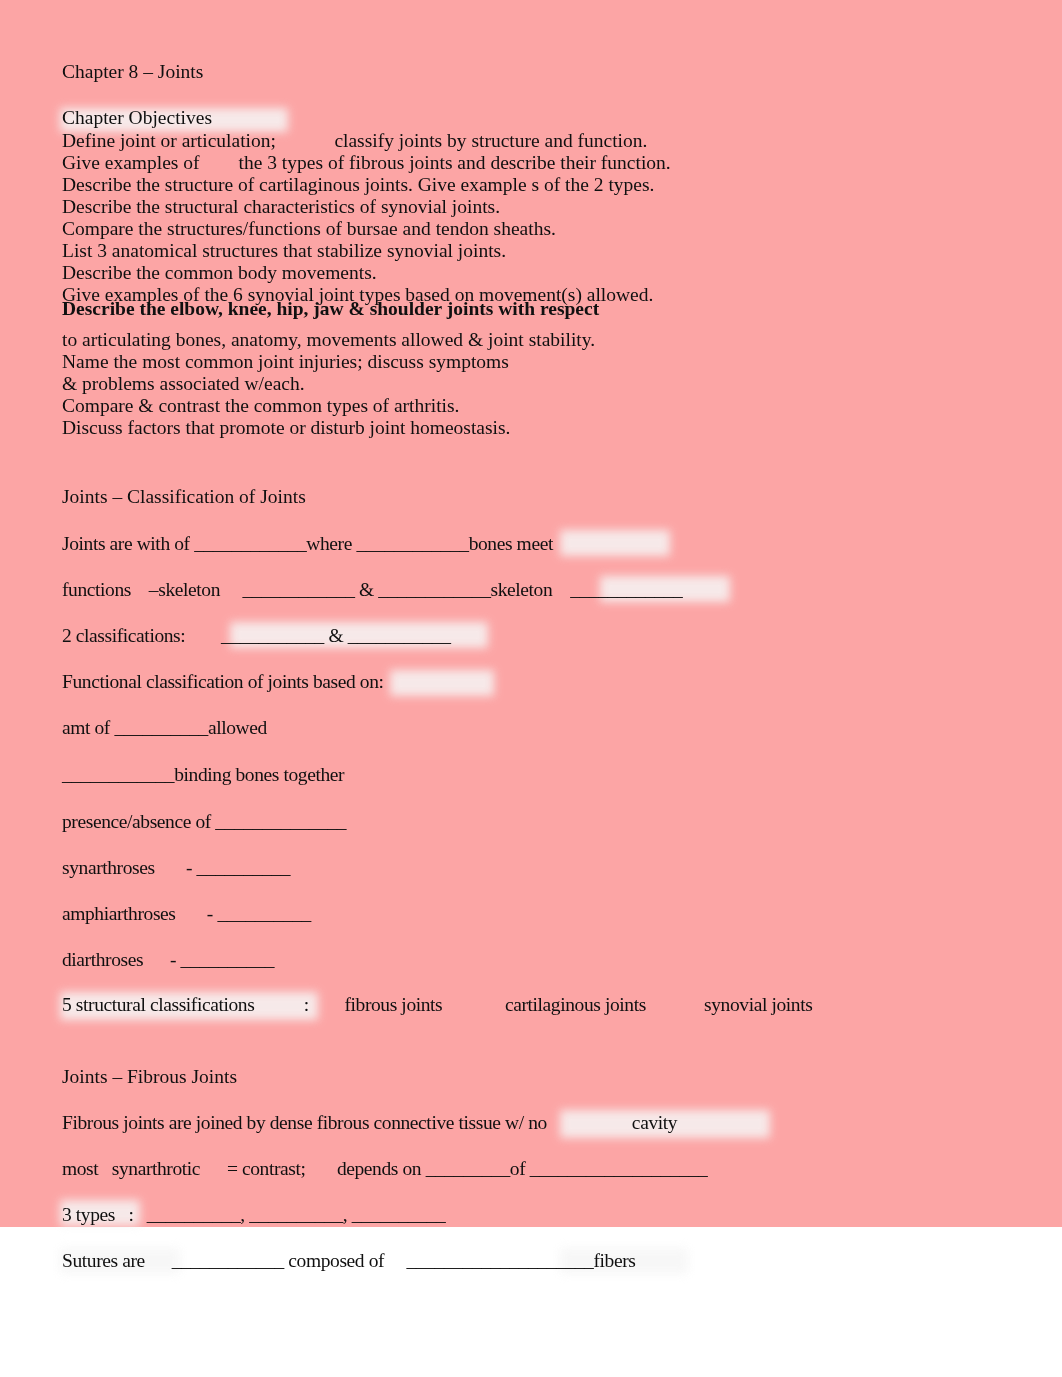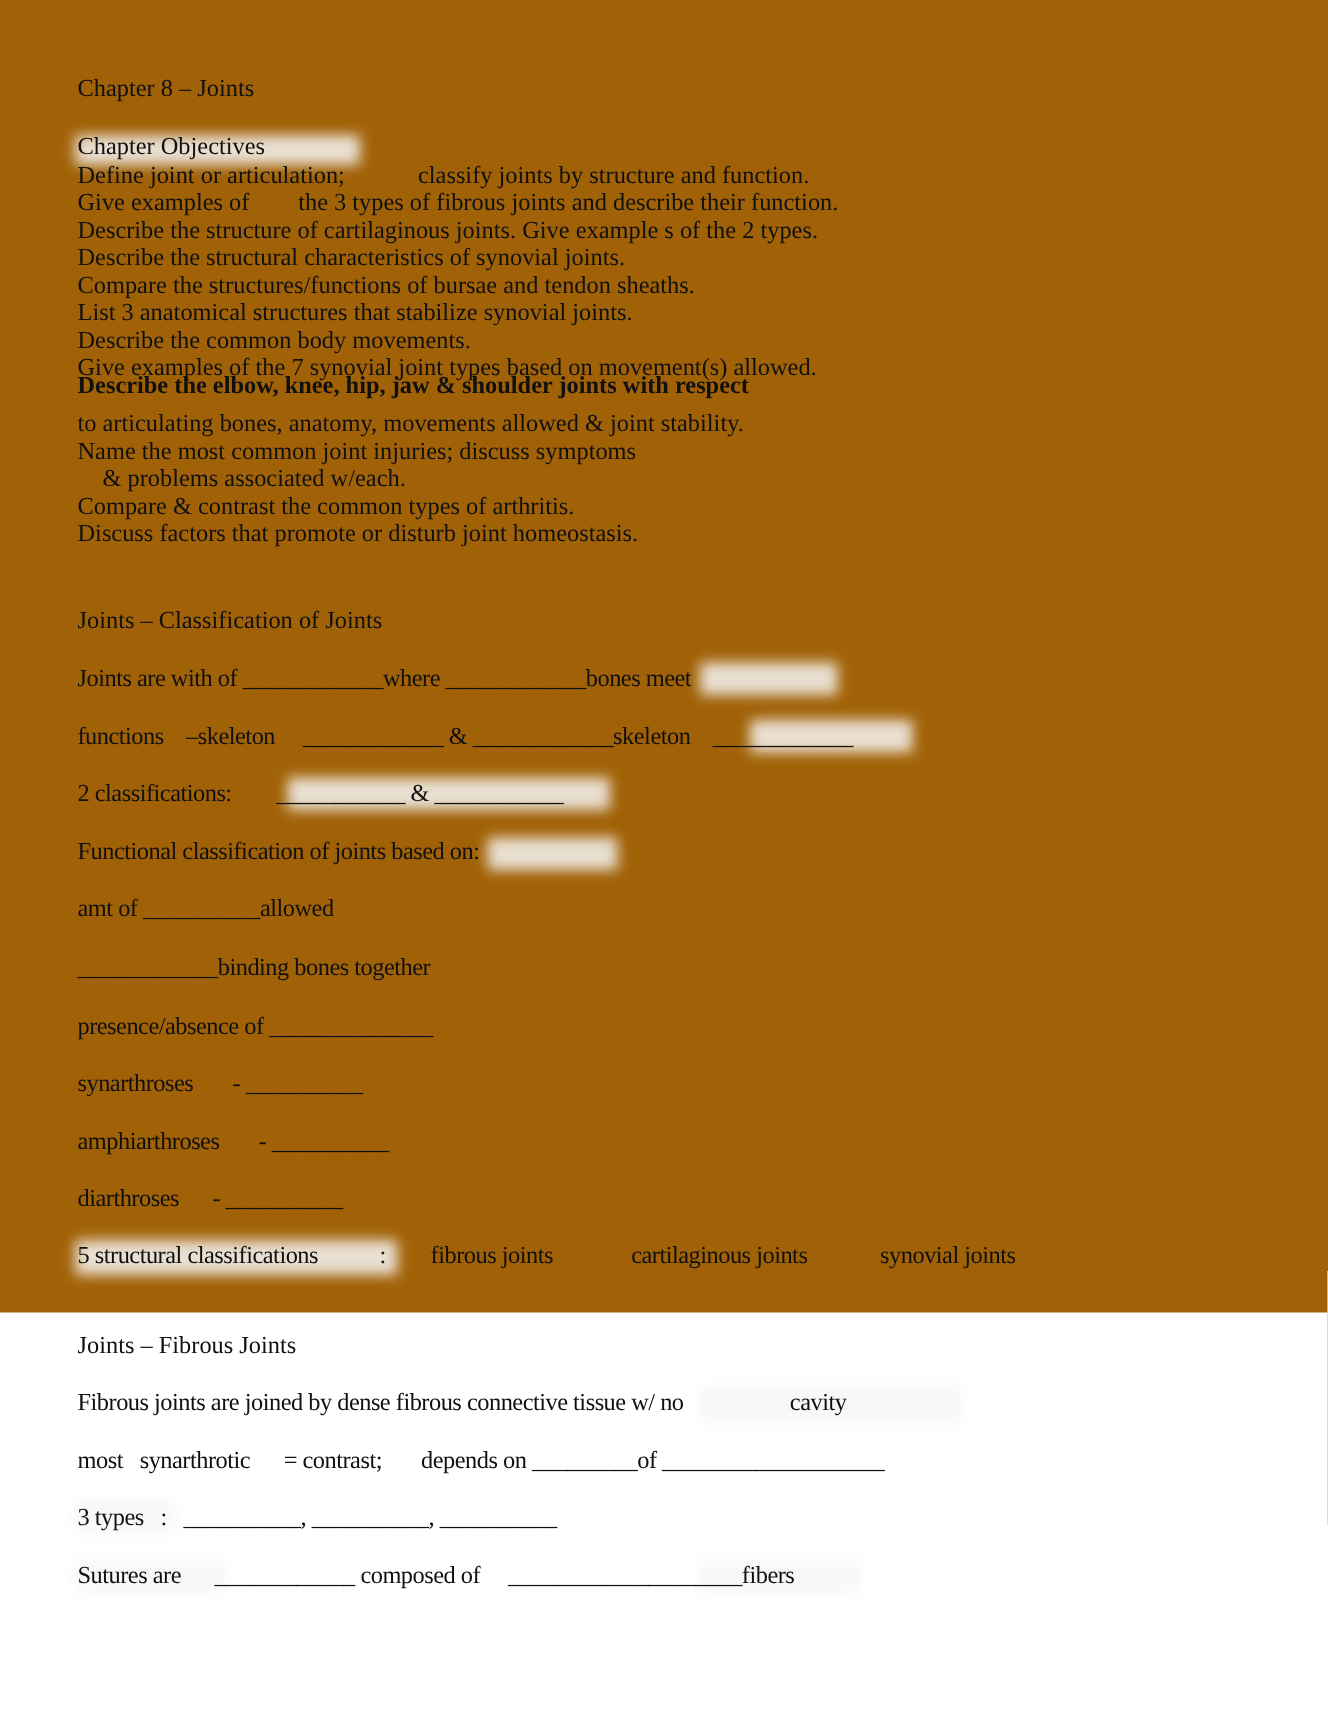--- a/index.html
+++ b/index.html
@@ -15,22 +15,22 @@
     overflow: hidden;
     font-family: "Liberation Serif", "DejaVu Serif", serif;
     color: #101010;
     -webkit-font-smoothing: antialiased;
   }
 
   .page {
     position: absolute;
     top: 0; left: 0;
     width: 1062px;
-    height: 1050px;
-    background: #a16207;
+    height: 1227px;
+    background: #fca5a5;
   }
 
   
   .smudge {
     position: absolute;
     background: #f0f0f0;
     border-radius: 2px;
     filter: blur(3px);
     opacity: 0.85;
     pointer-events: none;
@@ -87,25 +87,25 @@
 
     <div class="row sec-head" style="top:108px;">Chapter Objectives</div>
 
     <div class="objective" style="top:130px;">Define joint or articulation;            classify joints by structure and function.</div>
     <div class="objective" style="top:152px;">Give examples of        the 3 types of fibrous joints and describe their function.</div>
     <div class="objective" style="top:174px;">Describe the structure of cartilaginous joints. Give example s of the 2 types.</div>
     <div class="objective" style="top:196px;">Describe the structural characteristics of synovial joints.</div>
     <div class="objective" style="top:218px;">Compare the structures/functions of bursae and tendon sheaths.</div>
     <div class="objective" style="top:240px;">List 3 anatomical structures that stabilize synovial joints.</div>
     <div class="objective" style="top:262px;">Describe the common body movements.</div>
-    <div class="objective" style="top:284px;">Give examples of the 7 synovial joint types based on movement(s) allowed.</div>
+    <div class="objective" style="top:284px;">Give examples of the 6 synovial joint types based on movement(s) allowed.</div>
     <div class="objective" style="top:298px;font-weight:bold;">Describe the elbow, knee, hip, jaw &amp; shoulder joints with respect</div>
     <div class="objective" style="top:329px;">to articulating bones, anatomy, movements allowed &amp; joint stability.</div>
     <div class="objective" style="top:351px;">Name the most common joint injuries; discuss symptoms</div>
-    <div class="objective" style="top:373px;margin-left:20px;">&amp; problems associated w/each.</div>
+    <div class="objective" style="top:373px;">&amp; problems associated w/each.</div>
     <div class="objective" style="top:395px;">Compare &amp; contrast the common types of arthritis.</div>
     <div class="objective" style="top:417px;">Discuss factors that promote or disturb joint homeostasis.</div>
 
     <div class="row sec-head" style="top:487px;">Joints – Classification of Joints</div>
 
     <div class="row u" style="top:534px;">Joints are with of ____________where ____________bones meet</div>
     <div class="row u" style="top:580px;">functions    –skeleton     ____________ &amp; ____________skeleton    ____________</div>
     <div class="row u" style="top:626px;">2 classifications:        ___________ &amp; ___________</div>
     <div class="row u" style="top:672px;">Functional classification of joints based on:</div>
     <div class="row u" style="top:718px;">amt of __________allowed</div>

